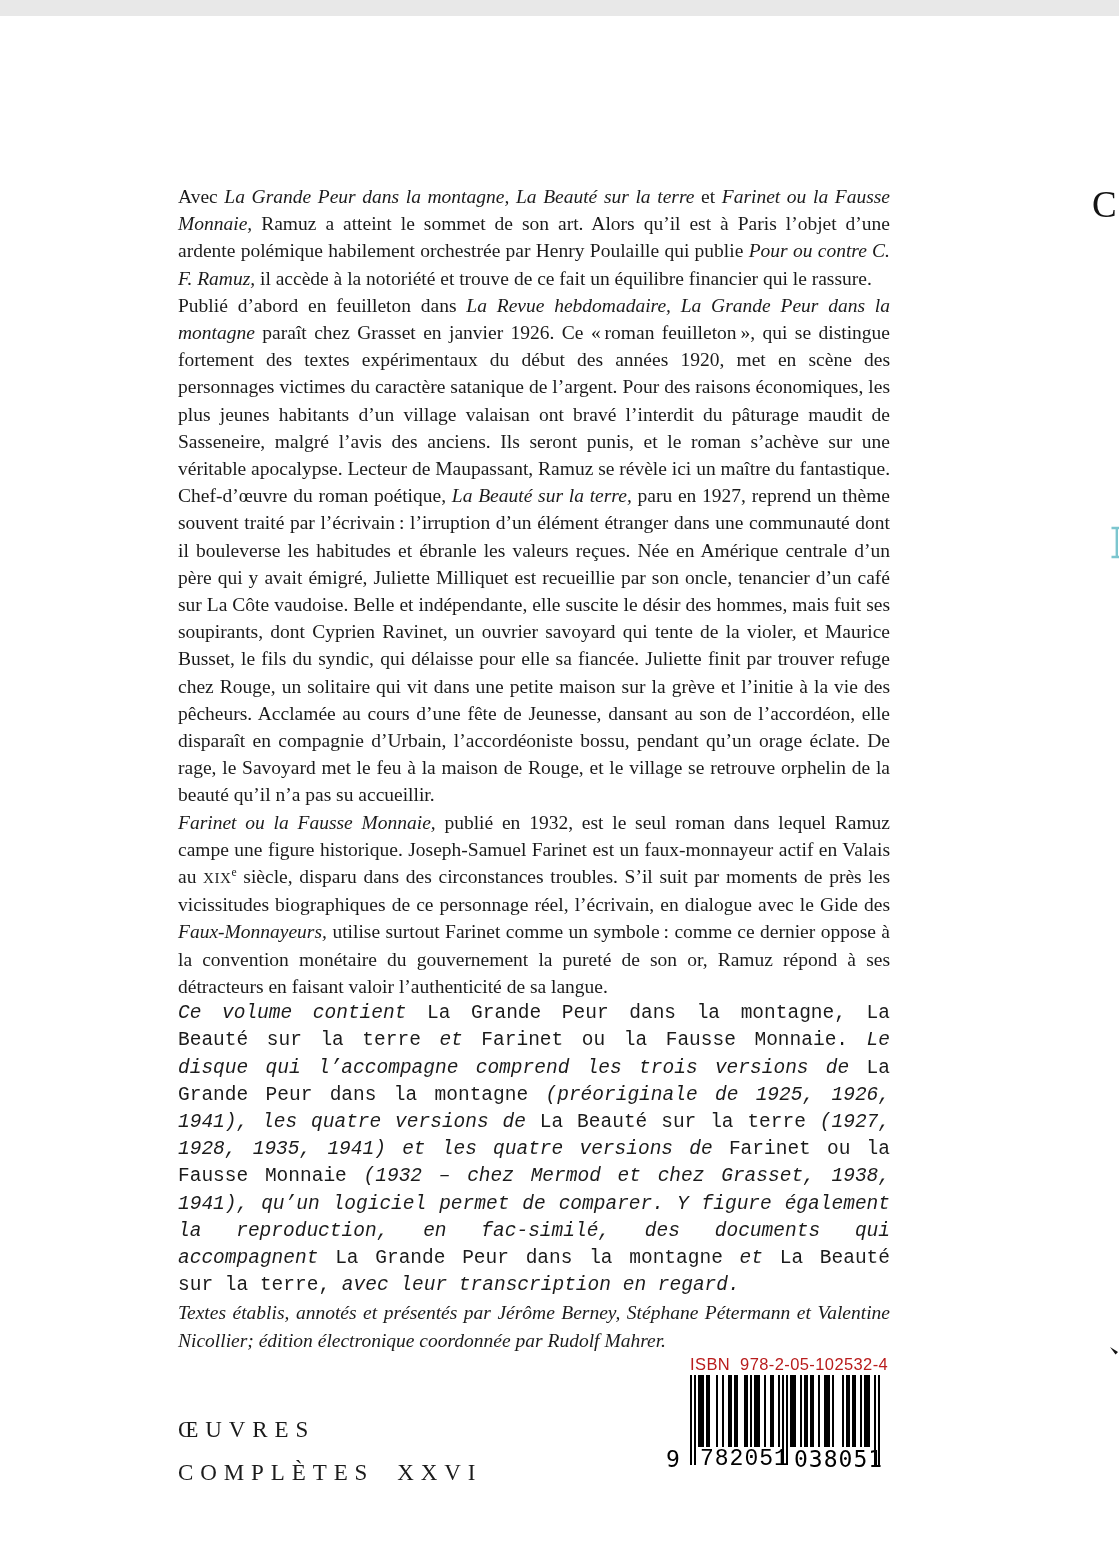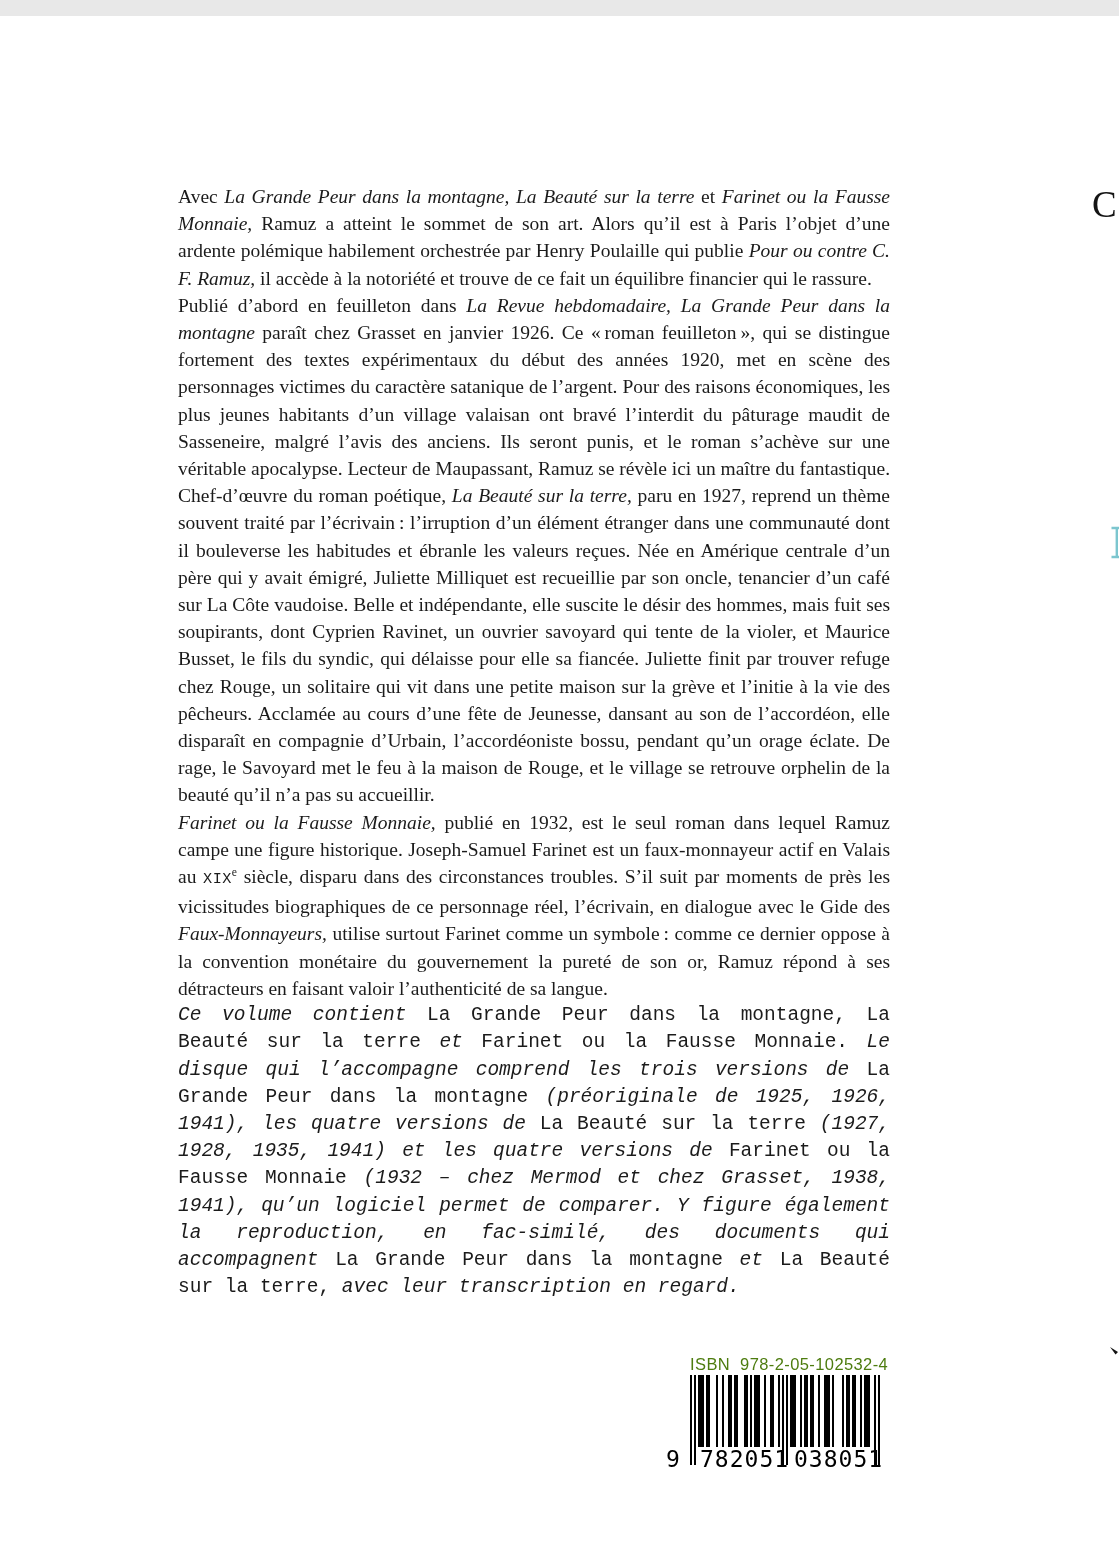--- a/index.html
+++ b/index.html
@@ -11,65 +11,70 @@
     font-family:"Liberation Serif", serif;
     color:#1b1b1b;
     margin-top:16px;
   }
   .text-block{
     position:absolute;left:178px;top:167px;width:712px;
     font-size:19.5px;line-height:27.2px;text-align:justify;
   }
   .text-block p{margin:0;padding:0;}
   .it{font-style:italic;}
-  .sc{font-size:0.78em;letter-spacing:0.03em;font-family:Liberation Mono, monospace;}
+  .sc{font-size:0.78em;letter-spacing:0.03em;}
   .sup{vertical-align:super;font-size:0.6em;line-height:0;}
   .volume-note{margin-top:28px;font-family:Liberation Mono, monospace;}
   .credits-note{margin-top:46px;font-style:italic;}
   .series{
     position:absolute;left:178px;top:1392px;
     font-size:23px;letter-spacing:0.30em;line-height:43px;
     word-spacing:0.45em;
   }
   
   .barcode-wrap{position:absolute;left:666px;top:1339px;width:220px;height:122px;}
   .isbn-label{
     position:absolute;left:24px;top:0;width:190px;text-align:center;
     font-family:"Liberation Sans", sans-serif;font-size:16.5px;
-    letter-spacing:0.4px;white-space:pre;color:#4d7c0f;
+    letter-spacing:0.4px;white-space:pre;color:#b91c1c;
   }
   .bars{position:absolute;left:24px;top:20px;display:block;}
   .bc-digit{
     font-family:"DejaVu Sans Mono", monospace;font-size:23px;color:#000;
     position:absolute;top:92px;line-height:24px;
   }
   .lead-digit{left:0;}
-  .left-group{left:34px;width:78px;text-align:center;letter-spacing:1px;}
+  .left-group{left:34px;width:78px;text-align:center;letter-spacing:1px;font-family:Liberation Mono, monospace;}
   .right-group{left:128px;width:78px;text-align:center;letter-spacing:1px;}
   
   .partial-letter-c{
     position:absolute;left:1092px;top:170px;
     font-size:37px;line-height:38px;color:#141414;
   }
   .teal-partial-glyph{position:absolute;left:1110px;top:510px;}
   .small-ink-mark{position:absolute;left:1110px;top:1326px;}
 </style>
 </head>
 <body>
 
 <div class="page">
 
   <div class="text-block">
     <p><span>Avec </span><span class="it">La Grande Peur dans la montagne, La Beauté sur la terre </span><span>et </span><span class="it">Farinet ou la Fausse Monnaie, </span><span>Ramuz a atteint le sommet de son art. Alors qu’il est à Paris l’objet d’une ardente polémique habilement orchestrée par Henry Poulaille qui publie </span><span class="it">Pour ou contre C. F. Ramuz, </span><span>il accède à la notoriété et trouve de ce fait un équilibre financier qui le rassure.</span></p>
     <p><span>Publié d’abord en feuilleton dans </span><span class="it">La Revue hebdomadaire, La Grande Peur dans la montagne </span><span>paraît chez Grasset en janvier 1926. Ce « roman feuilleton », qui se distingue fortement des textes expérimentaux du début des années 1920, met en scène des personnages victimes du caractère satanique de l’argent. Pour des raisons économiques, les plus jeunes habitants d’un village valaisan ont bravé l’interdit du pâturage maudit de Sasseneire, malgré l’avis des anciens. Ils seront punis, et le roman s’achève sur une véritable apocalypse. Lecteur de Maupassant, Ramuz se révèle ici un maître du fantastique.</span></p>
     <p><span>Chef-d’œuvre du roman poétique, </span><span class="it">La Beauté sur la terre, </span><span>paru en 1927, reprend un thème souvent traité par l’écrivain : l’irruption d’un élément étranger dans une communauté dont il bouleverse les habitudes et ébranle les valeurs reçues. Née en Amérique centrale d’un père qui y avait émigré, Juliette Milliquet est recueillie par son oncle, tenancier d’un café sur La Côte vaudoise. Belle et indépendante, elle suscite le désir des hommes, mais fuit ses soupirants, dont Cyprien Ravinet, un ouvrier savoyard qui tente de la violer, et Maurice Busset, le fils du syndic, qui délaisse pour elle sa fiancée. Juliette finit par trouver refuge chez Rouge, un solitaire qui vit dans une petite maison sur la grève et l’initie à la vie des pêcheurs. Acclamée au cours d’une fête de Jeunesse, dansant au son de l’accordéon, elle disparaît en compagnie d’Urbain, l’accordéoniste bossu, pendant qu’un orage éclate. De rage, le Savoyard met le feu à la maison de Rouge, et le village se retrouve orphelin de la beauté qu’il n’a pas su accueillir.</span></p>
     <p><span class="it">Farinet ou la Fausse Monnaie, </span><span>publié en 1932, est le seul roman dans lequel Ramuz campe une figure historique. Joseph-Samuel Farinet est un faux-monnayeur actif en Valais au </span><span class="sc">XIX</span><span class="sup">e</span><span> siècle, disparu dans des circonstances troubles. S’il suit par moments de près les vicissitudes biographiques de ce personnage réel, l’écrivain, en dialogue avec le Gide des </span><span class="it">Faux-Monnayeurs, </span><span>utilise surtout Farinet comme un symbole : comme ce dernier oppose à la convention monétaire du gouvernement la pureté de son or, Ramuz répond à ses détracteurs en faisant valoir l’authenticité de sa langue.</span></p>
     <p class="volume-note"><span class="it">Ce volume contient </span><span>La Grande Peur dans la montagne, La Beauté sur la terre </span><span class="it">et </span><span>Farinet ou la Fausse Monnaie. </span><span class="it">Le disque qui l’accompagne comprend les trois versions de </span><span>La Grande Peur dans la montagne </span><span class="it">(préoriginale de 1925, 1926, 1941), les quatre versions de </span><span>La Beauté sur la terre </span><span class="it">(1927, 1928, 1935, 1941) et les quatre versions de </span><span>Farinet ou la Fausse Monnaie </span><span class="it">(1932 – chez Mermod et chez Grasset, 1938, 1941), qu’un logiciel permet de comparer. Y figure également la reproduction, en fac-similé, des documents qui accompagnent </span><span>La Grande Peur dans la montagne </span><span class="it">et </span><span>La Beauté sur la terre, </span><span class="it">avec leur transcription en regard.</span></p>
+    <p class="credits-note">Textes établis, annotés et présentés par Jérôme Berney, Stéphane Pétermann et Valentine Nicollier; édition électronique coordonnée par Rudolf Mahrer.</p>
   </div>
 
+  <div class="series">
+    <div>ŒUVRES</div>
+    <div>COMPLÈTES XXVI</div>
+  </div>
 
   <div class="barcode-wrap">
     <div class="isbn-label">ISBN  978-2-05-102532-4</div>
     <svg class="bars" id="ean-svg" width="190" height="92">
         <rect x="0" y="0" width="2" height="90" fill="#000000"></rect>
         <rect x="4" y="0" width="2" height="90" fill="#000000"></rect>
         <rect x="8" y="0" width="2" height="72" fill="#000000"></rect>
         <rect x="10" y="0" width="2" height="72" fill="#000000"></rect>
         <rect x="12" y="0" width="2" height="72" fill="#000000"></rect>
         <rect x="16" y="0" width="2" height="72" fill="#000000"></rect>

